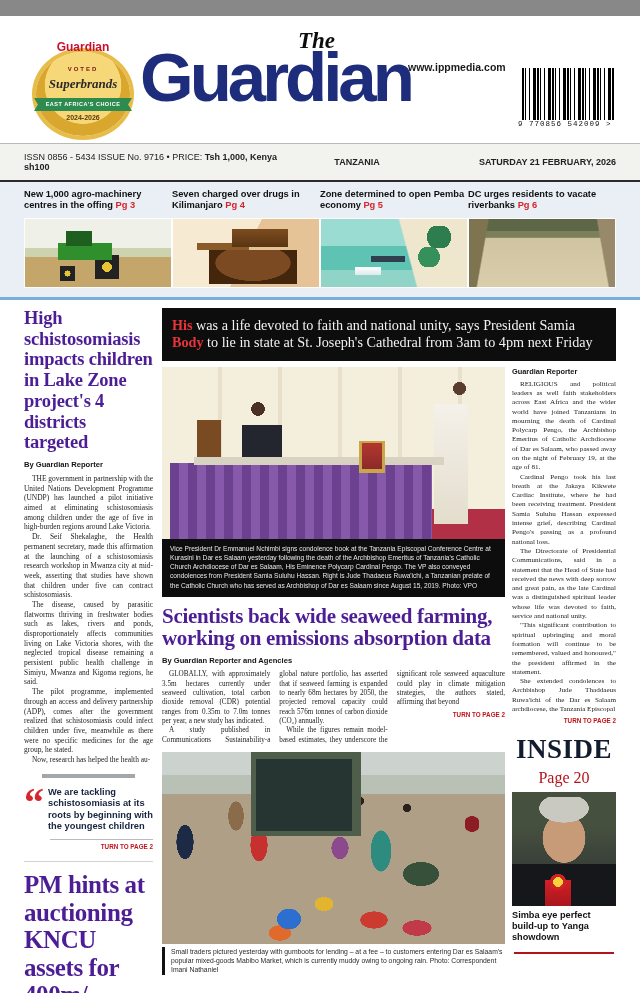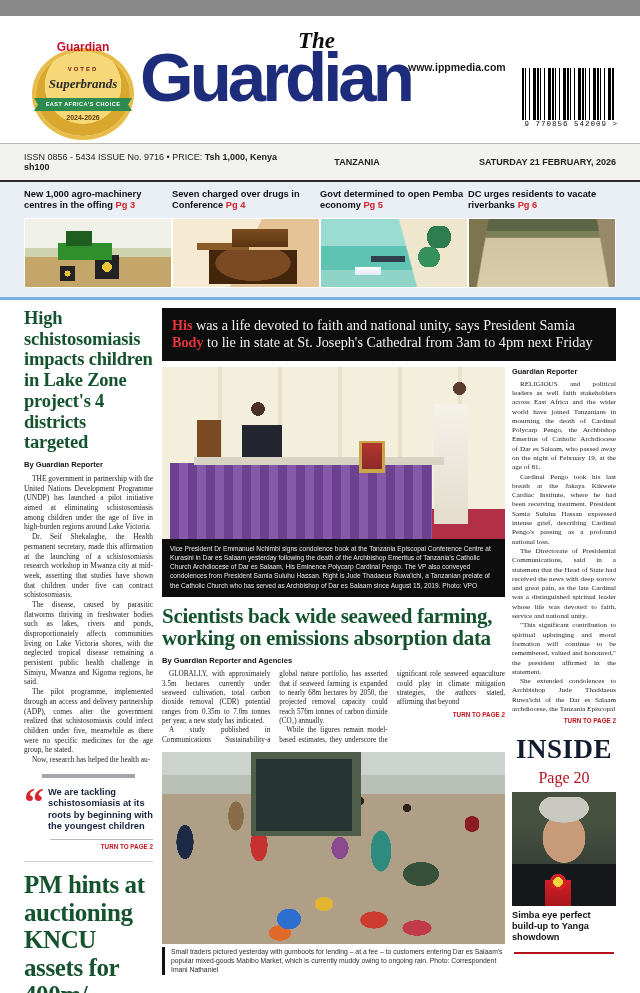--- a/index.html
+++ b/index.html
@@ -28,39 +28,39 @@
     color:#5a3a06; font-weight:bold; font-size:7px; }
   .logo { position:absolute; left:140px; top:12px; width:380px; text-align:left; }
   .logo-the { font-family:"Liberation Serif",serif; font-style:italic; font-weight:bold;
     font-size:23px; color:#0d0d0d; margin-left:158px; }
   .logo-main { font-family:"Liberation Sans",sans-serif; font-weight:bold; font-size:69px;
     color:#1e2c7c; letter-spacing:-4px; line-height:.88; margin-top:-6px; }
   .website { position:absolute; left:408px; top:45px; font-size:10.5px; font-weight:bold; color:#1a1a1a; }
   .barcode-wrap { position:absolute; right:22px; top:50px; width:100px; height:68px; background:#fff; }
   .barcode { height:52px; margin:2px 4px 0 4px;
     background:repeating-linear-gradient(90deg,#000 0 2px,#fff 2px 3px,#000 3px 4px,#fff 4px 7px,#000 7px 8px,#fff 8px 11px,#000 11px 14px,#fff 14px 15px); }
-  .barcode-digits { font-family:"Liberation Mono",monospace; font-size:7.5px; text-align:right; letter-spacing:1px; }
+  .barcode-digits { font-family:"Liberation Mono",monospace; font-size:7.5px; text-align:left; letter-spacing:1px; }
   
   .infobar { height:39px; border-top:1px solid #b9b9b9; border-bottom:2px solid #2b2b2b;
     background:#f2f2ef; display:flex; align-items:center; padding:0 24px; font-size:9px; color:#222; }
   .infobar .left { flex:1.4; } .infobar .mid { flex:.8; text-align:center; font-weight:bold; }
   .infobar .right { flex:1; text-align:right; font-weight:bold; }
   .infobar b { font-weight:bold; }
   
   .teasers { background:#e9eff5; padding:7px 24px 9px; display:flex; }
   .teaser { flex:1; display:flex; flex-direction:column; }
   .teaser-title { font-size:9.3px; font-weight:bold; line-height:1.15; min-height:25px; color:#101010; }
   .pg { color:#d6252b; }
   .teaser-photo { height:70px; margin-top:4px; border:1px solid #fdfdfd; }
   .blue-rule { height:3px; background:#79aedd; }
   
   .content { display:flex; gap:9px; padding:8px 24px 0; }
   .left-col { width:129px; flex:none; }
   .right-area { flex:1; min-width:0; }
-  h2.serif { font-family:"Liberation Serif",serif; font-weight:600; color:#14532d; }
+  h2.serif { font-family:"Liberation Serif",serif; font-weight:600; color:#4c1d95; }
   .schisto-head { font-size:18.5px; line-height:1.12; letter-spacing:-.2px; }
   .byline { font-size:7.6px; font-weight:bold; margin:7px 0 5px; color:#141414; }
   .body-copy p { font-family:"Liberation Serif",serif; font-size:7.45px; line-height:1.3;
     text-align:justify; text-indent:8px; color:#1c1c1c; }
   .turn { font-size:6.3px; font-weight:bold; color:#c1121b; text-align:right; margin-top:3px; }
   
   .quotebox { margin-top:9px; }
   .qbar { height:4px; background:#a3a7ab; width:72%; margin:0 auto 7px; }
   .qrow { display:flex; gap:4px; }
   .qmark { color:#d6252b; font-family:"Liberation Serif",serif; font-weight:bold;
@@ -191,25 +191,25 @@
     <span class="mid">TANZANIA</span>
     <span class="right">SATURDAY 21 FEBRUARY, 2026</span>
   </div>
 
   <div class="teasers">
     <div class="teaser">
       <div class="teaser-title"><span>New 1,000 agro-machinery centres in the offing </span><span class="pg">Pg 3</span></div>
       <div class="teaser-photo photo ph-tractor"></div>
     </div>
     <div class="teaser">
-      <div class="teaser-title"><span>Seven charged over drugs in Conference </span><span class="pg">Pg 4</span></div>
+      <div class="teaser-title"><span>Seven charged over drugs in Kilimanjaro </span><span class="pg">Pg 4</span></div>
       <div class="teaser-photo photo ph-gavel"></div>
     </div>
     <div class="teaser">
-      <div class="teaser-title"><span>Govt determined to open Pemba economy </span><span class="pg">Pg 5</span></div>
+      <div class="teaser-title"><span>Zone determined to open Pemba economy </span><span class="pg">Pg 5</span></div>
       <div class="teaser-photo photo ph-pemba"></div>
     </div>
     <div class="teaser">
       <div class="teaser-title"><span>DC urges residents to vacate riverbanks </span><span class="pg">Pg 6</span></div>
       <div class="teaser-photo photo ph-river"></div>
     </div>
   </div>
   <div class="blue-rule"></div>
 
   <div class="content">

